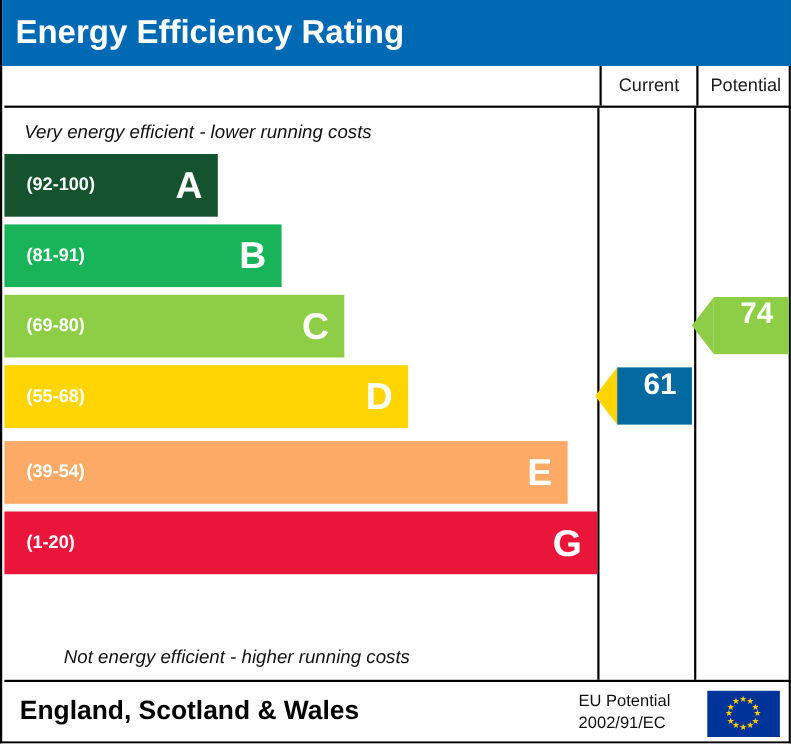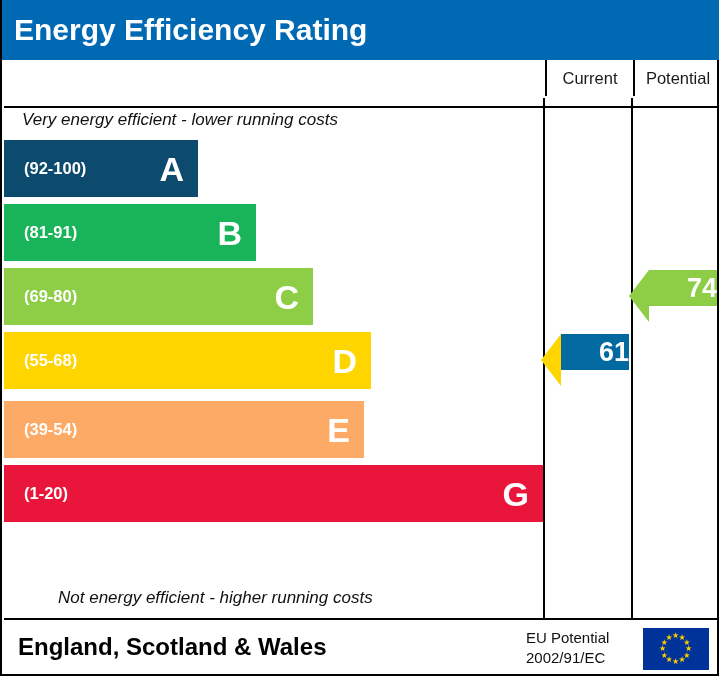--- a/index.html
+++ b/index.html
@@ -42,21 +42,21 @@
     font-size: 30px;
     font-weight: bold;
     letter-spacing: 0px;
   }
   
   .col-head-row {
     position: absolute;
     left: 2px;
     top: 60px;
     width: 715px;
-    height: 48px;
+    height: 38px;
     border-bottom: 2px solid #000;
   }
   .col-head {
     position: absolute;
     top: 0;
     height: 36px;
     display: flex;
     align-items: center;
     justify-content: center;
     font-size: 16.5px;
@@ -126,27 +126,27 @@
     right: 14px;
     font-size: 34px;
     font-weight: bold;
     color: #fff;
     line-height: 1;
   }
 
   
   .marker {
     position: absolute;
-    height: 36px;
-    display: flex;
-    align-items: center;
+    height: 52px;
+    display: flex;
     justify-content: flex-end;
     color: #fff;
     font-size: 27px;
     font-weight: bold;
+    padding-right: 14px;
   }
   .marker .arrow-tip {
     position: absolute;
     left: -20px;
     top: 0;
     width: 0;
     height: 0;
     border-top: 26px solid transparent;
     border-bottom: 26px solid transparent;
   }
@@ -212,37 +212,37 @@
   </div>
 
   <div class="body-area">
     <div class="vline vline-1"></div>
     <div class="vline vline-2"></div>
 
     <div class="caption caption-top">Very energy efficient - lower running costs</div>
     <div class="caption caption-bottom">Not energy efficient - higher running costs</div>
 
     <div class="bars" id="bars">
-        <div class="bar" style="width: 194px; background: #0c4a6e;">
+        <div class="bar" style="width: 194px; background: #14532d;">
           <span class="range">(92-100)</span>
           <span class="letter">A</span>
         </div>
         <div class="bar" style="width: 252px; background: rgb(25, 180, 89); padding-left: 28px;">
           <span class="range">(81-91)</span>
           <span class="letter">B</span>
         </div>
         <div class="bar" style="width: 309px; background: rgb(141, 206, 70);">
           <span class="range">(69-80)</span>
           <span class="letter">C</span>
         </div>
         <div class="bar" style="width: 367px; background: rgb(255, 213, 0);">
           <span class="range">(55-68)</span>
           <span class="letter">D</span>
         </div>
-        <div class="bar" style="width: 360px; background: rgb(252, 170, 101); margin-top: 12px;">
+        <div class="bar" style="width: 512px; background: rgb(252, 170, 101); margin-top: 12px;">
           <span class="range">(39-54)</span>
           <span class="letter">E</span>
         </div>
         <div class="bar" style="width: 539px; background: rgb(233, 21, 59);">
           <span class="range">(1-20)</span>
           <span class="letter">G</span>
         </div>
       </div>
     <div id="markers">
         <div class="marker" style="left: 557px; width: 68px; top: 236px; background: #0369a1;">

